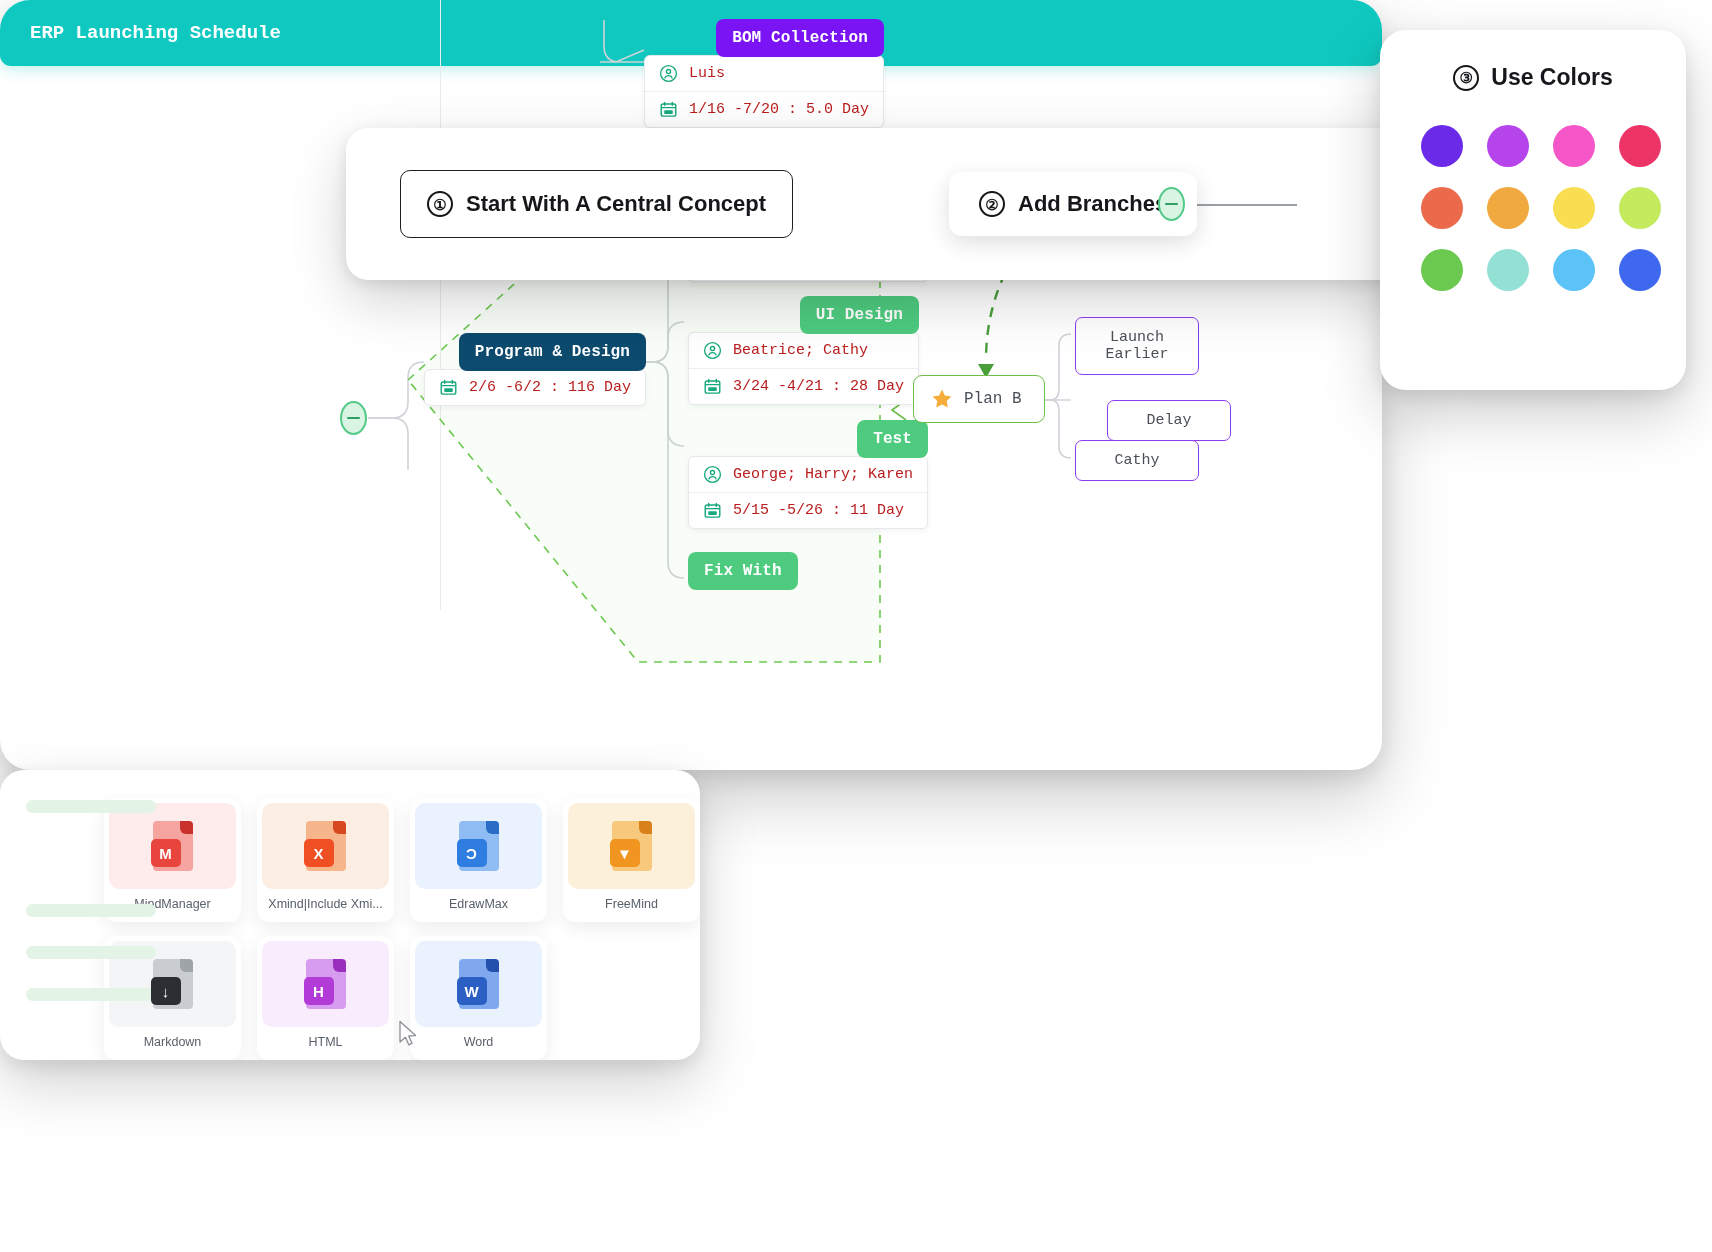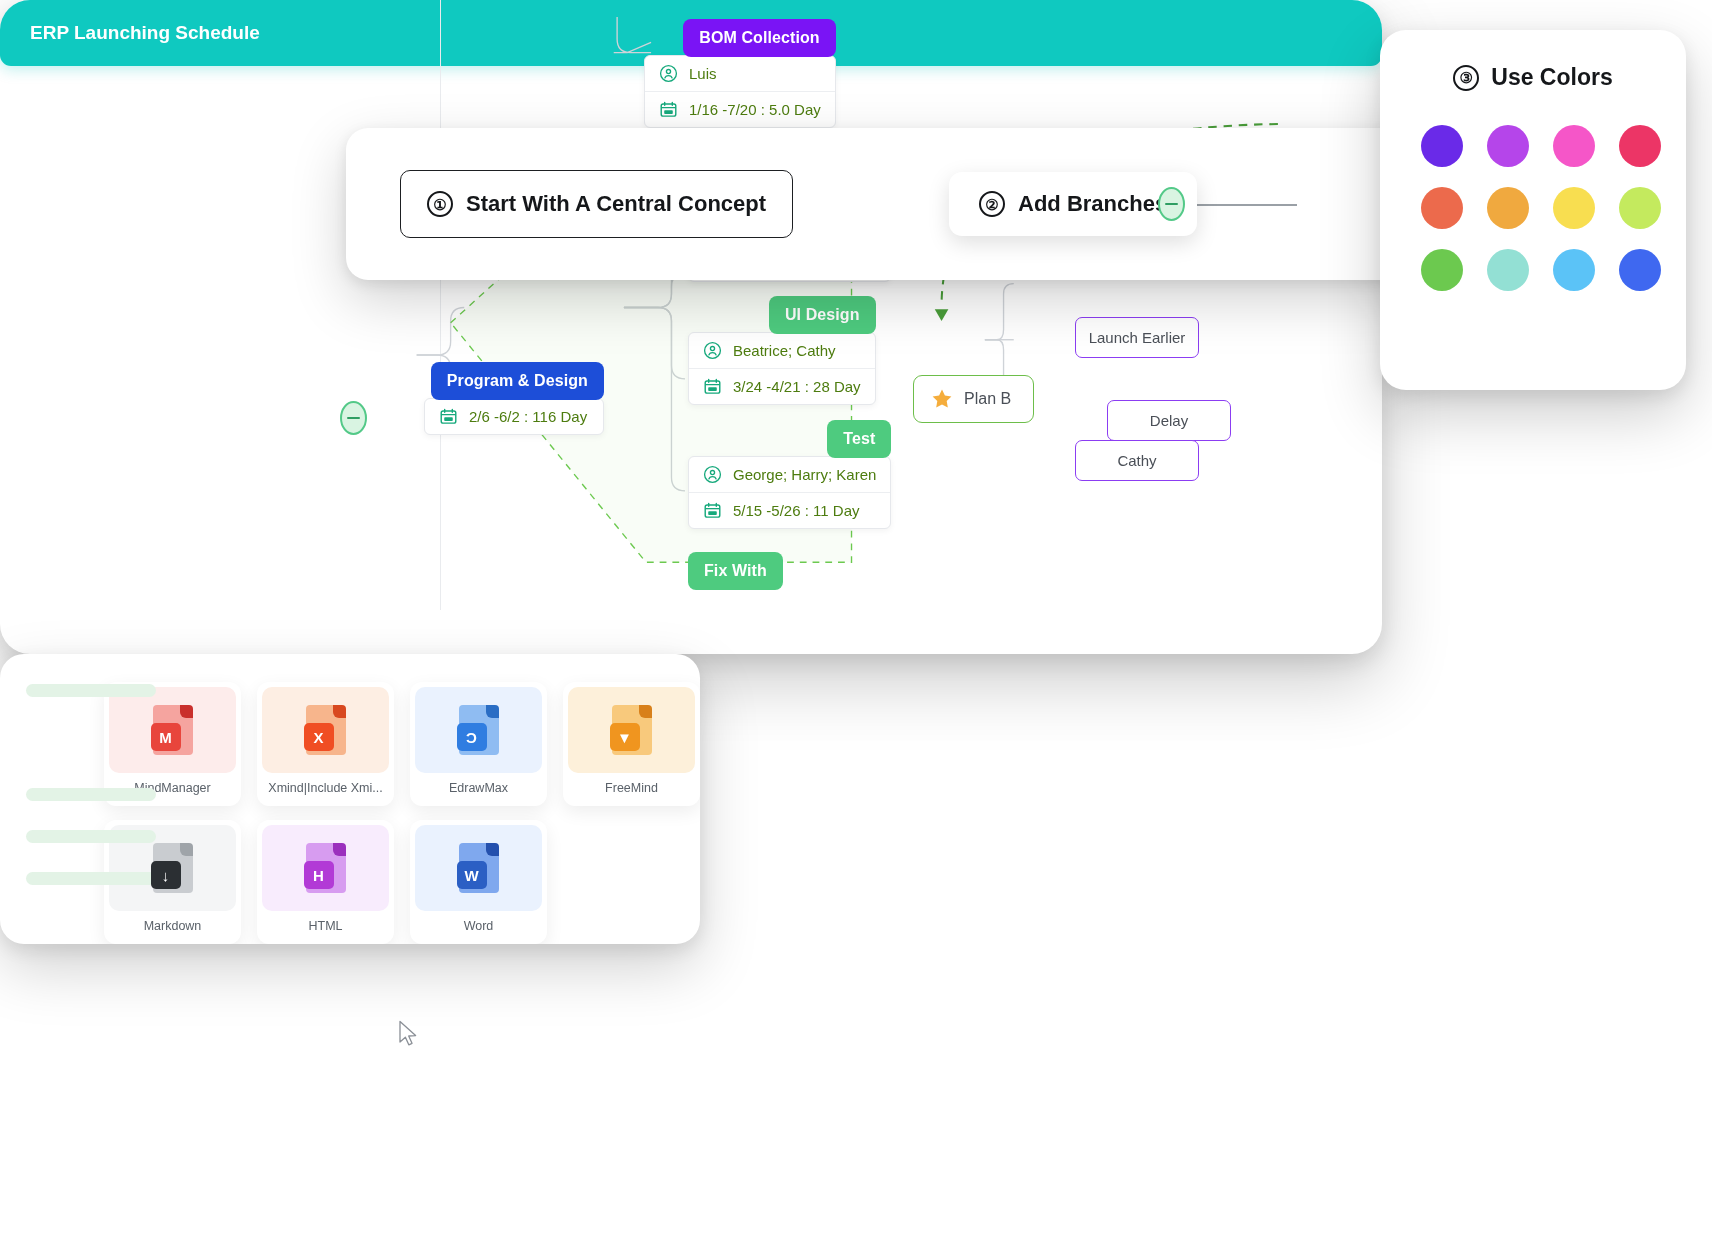--- a/index.html
+++ b/index.html
@@ -68,61 +68,62 @@
   }
   #colors-grid {
     margin: 34px auto 0; width: 224px;
     display: grid; grid-template-columns: repeat(4, 1fr); gap: 20px 24px;
     justify-items: center;
   }
   .swatch { width: 42px; height: 42px; border-radius: 50%; }
 
   
   #map-panel {
-    left: 190px; top: 300px; width: 1382px; height: 654px;
+    left: 190px; top: 300px; width: 1382px; height: 770px;
     border-radius: 30px; overflow: hidden; background: #fff;
     box-shadow: 0 28px 70px rgba(0,0,0,.20), 0 8px 22px rgba(0,0,0,.10);
     z-index: 3;
+    font-family: Liberation Mono, monospace;
   }
   #map-canvas { position: relative; width: 100%; height: 100%; }
   #map-divider { position: absolute; left: 440px; top: 0; width: 1.4px; height: 610px; background: #e9ebee; }
   #map-svg { position: absolute; left: 0; top: 0; width: 100%; height: 100%; pointer-events: none; }
 
   
   .node { position: absolute; text-align: right; }
   .node-title {
     border-radius: 8px; color: #fff; font-size: 16px; font-weight: bold;
     padding: 10px 16px; display: inline-flex; align-items: center; gap: 8px;
     white-space: nowrap; letter-spacing: .1px;
   }
   .node-meta {
     background: #fff; border: 1px solid #e6e8ec; border-radius: 6px;
     box-shadow: 0 2px 6px rgba(0,0,0,.05);
     overflow: hidden; margin-top: -2px; width: max-content; min-width: 180px;
   }
   .meta-row {
     display: flex; align-items: center; gap: 11px;
-    padding: 8px 14px; font-size: 15px; color: #4d7c0f; white-space: nowrap;
+    padding: 8px 14px; font-size: 15px; color: #b91c1c; white-space: nowrap;
   }
   .meta-row + .meta-row { border-top: 1px solid #eceef1; }
   .ico { width: 19px; height: 19px; flex: 0 0 19px; display: block; }
 
   #node-center {
     left: 48px; top: 400px;
     background: #0fc9c0; border-radius: 11px;
     padding: 22px 30px; color: #fff; font-size: 19px; font-weight: bold;
     box-shadow: 0 4px 14px rgba(15,201,192,.25);
   }
   #center-dot { left: 340px; top: 418px; }
 
   #node-bom { left: 644px; top: 19px; }
   #bom-title { background: #7a14f5; }
 
   #node-pd { left: 424px; top: 333px; }
-  #pd-title { background: #1d4ed8; margin-top: 29px; }
+  #pd-title { background: #0c4a6e; }
 
   .branch { left: 688px; }
   #node-prog { top: 172px; }
   #node-ui   { top: 296px; }
   #node-test { top: 420px; }
   #node-fix  { top: 552px; }
   .branch .node-title { background: #4ecb7f; }
 
   #plan-b {
     position: absolute; left: 913px; top: 375px;

